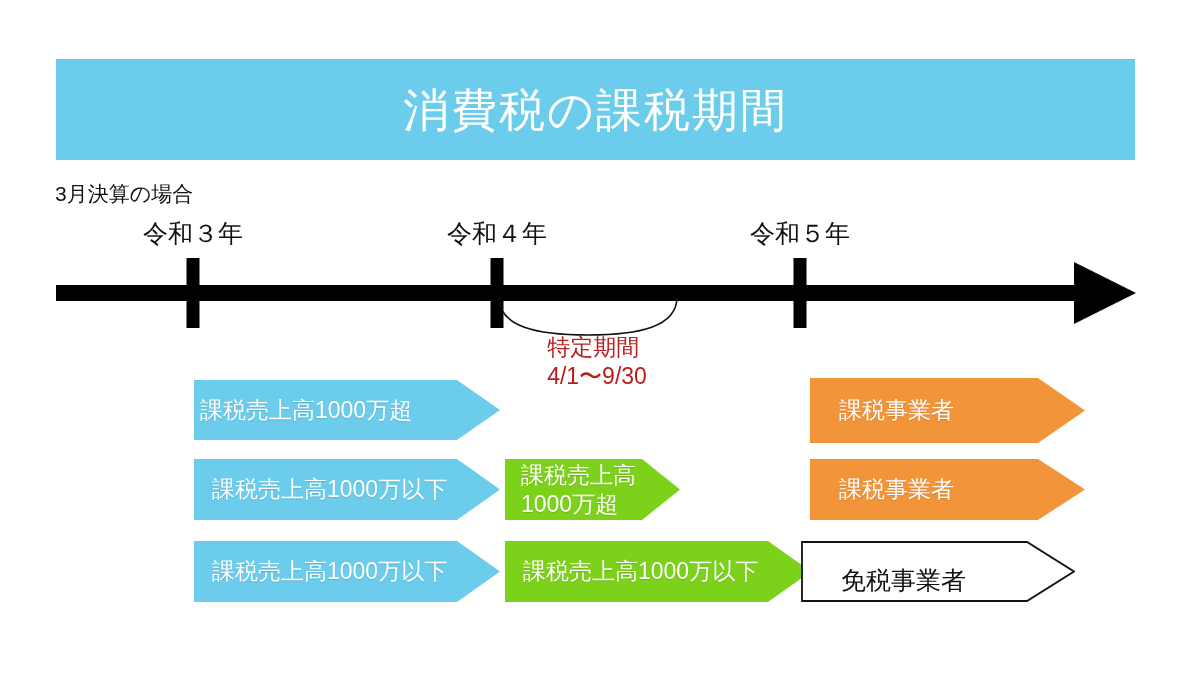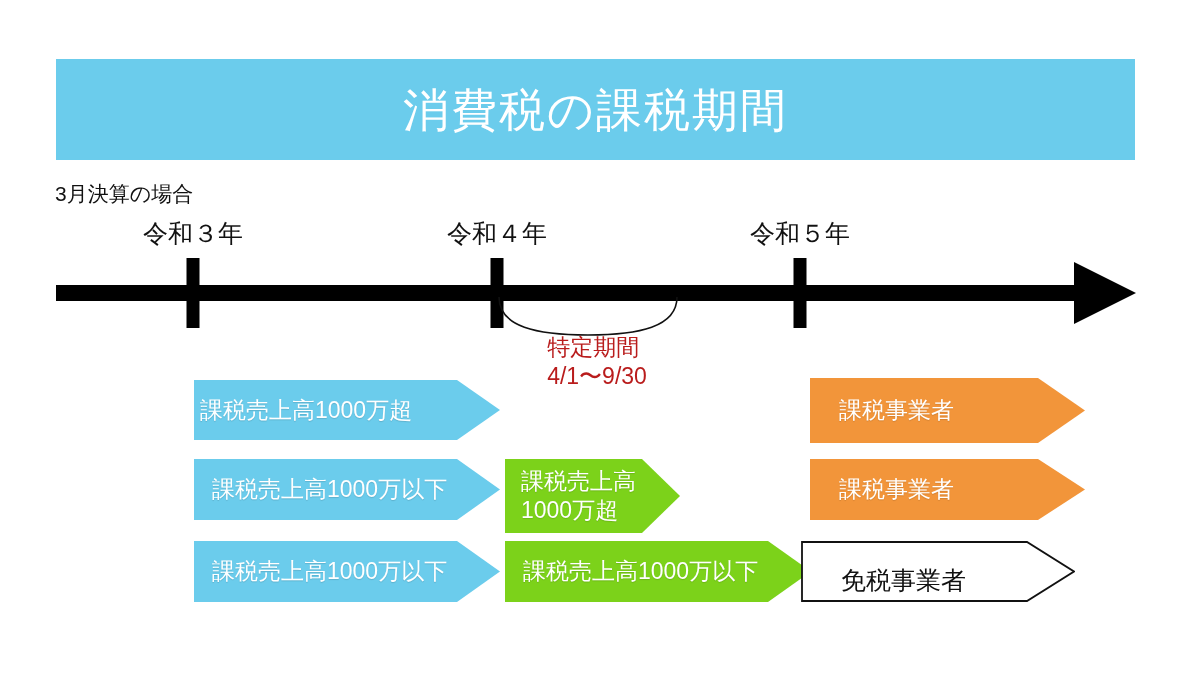--- a/index.html
+++ b/index.html
@@ -107,21 +107,21 @@
   <div class="chev chev-orange" style="left:800px;top:378px;width:275px;height:65px;padding-left:29px;
               clip-path:polygon(0 0, 228px 0, 100% 50%, 228px 100%, 0 100%);">
     <span class="chev-label">課税事業者</span>
   </div>
 
   <div class="chev chev-blue" style="left:194px;top:459px;width:306px;height:61px;padding-left:18px;
               clip-path:polygon(0 0, 263px 0, 100% 50%, 263px 100%, 0 100%);">
     <span class="chev-label">課税売上高1000万以下</span>
   </div>
 
-  <div class="chev chev-green" style="left:505px;top:459px;width:175px;height:74px;padding-left:16px;
+  <div class="chev chev-green" style="left:505px;top:459px;width:175px;height:61px;padding-left:16px;
               clip-path:polygon(0 0, 137px 0, 100% 50%, 137px 100%, 0 100%);">
     <span class="chev-label">課税売上高
 1000万超</span>
   </div>
 
   <div class="chev chev-orange" style="left:800px;top:459px;width:275px;height:61px;padding-left:29px;
               clip-path:polygon(0 0, 228px 0, 100% 50%, 228px 100%, 0 100%);">
     <span class="chev-label">課税事業者</span>
   </div>
 

